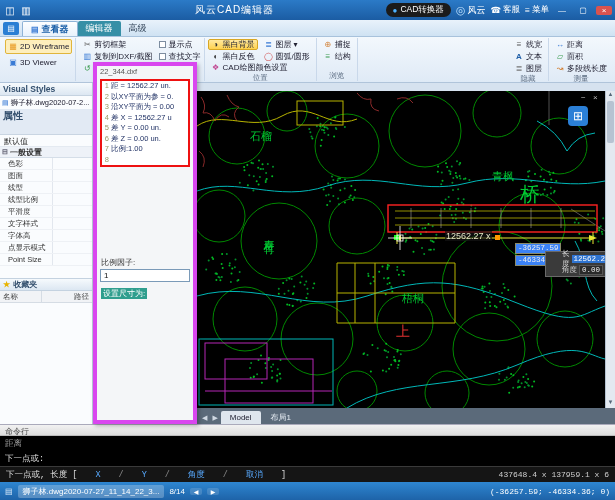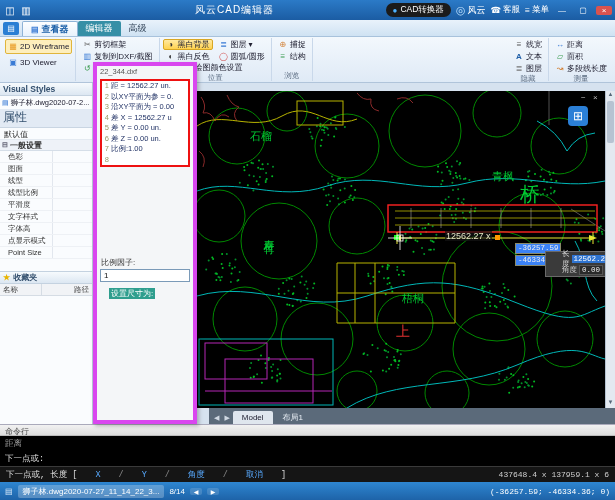--- a/index.html
+++ b/index.html
@@ -42,21 +42,21 @@
   .cbox { width:7px; height:7px; border:1px solid #7d8da0; background:#fff; display:inline-block; }
   .toggle { display:flex; align-items:center; gap:3px; font-size:8px; color:#223; height:11px; cursor:pointer; white-space:nowrap; }
   .push-right { margin-left:auto; }
 
   
   .main { position:relative; height:341px; background:#d6e2ef; }
   .sidebar { position:absolute; left:0; top:0; bottom:0; width:93px; background:#fafcfe; border-right:1px solid #b9c6d6; overflow:hidden; }
   .vstitle { height:13px; background:linear-gradient(#f6fafd,#dce7f2); border-bottom:1px solid #c4d2e0; font-size:8.5px; font-weight:bold; color:#34506e; padding:1px 3px; }
   .treeitem { height:13px; display:flex; align-items:center; gap:2px; font-size:7.5px; color:#223; padding:0 2px; white-space:nowrap; overflow:hidden; cursor:pointer; }
   .treeic { color:#3a7bd5; font-size:7px; }
-  .propshdr { height:19px; background:#e2eaf4; border-bottom:1px solid #c9d5e2; font-size:12px; font-weight:normal; color:#34506e; padding:0 3px; }
+  .propshdr { height:26px; background:#e2eaf4; border-bottom:1px solid #c9d5e2; font-size:10px; font-weight:bold; color:#34506e; padding:0 3px; }
   .defrow { height:12px; font-size:8px; color:#333; padding:1px 4px; border-bottom:1px solid #e4eaf1; cursor:pointer; }
   .grouphdr { height:11px; background:#eef2f8; border-bottom:1px solid #d5dee8; font-size:8px; font-weight:bold; color:#333; display:flex; align-items:center; gap:2px; padding:0 2px; }
   .collapse-ic { font-size:7px; color:#667; }
   .prow { height:12px; display:flex; border-bottom:1px solid #eef1f5; font-size:7.5px; color:#333; cursor:pointer; }
   .prow .pl { width:52px; padding:1px 2px 0 8px; white-space:nowrap; overflow:hidden; }
   .prow .pv { flex:1; border-left:1px solid #e2e7ee; }
   .sspacer { height:12px; }
   .favhdr { height:13px; background:linear-gradient(#f6fafd,#dce7f2); border-top:1px solid #c4d2e0; border-bottom:1px solid #c4d2e0; display:flex; align-items:center; gap:3px; font-size:8px; font-weight:bold; color:#34506e; padding:0 3px; cursor:pointer; }
   .star { color:#e8b400; font-size:8px; }
   .colhdr { height:12px; display:flex; background:#f1f3f6; border-bottom:1px solid #d5dce4; font-size:7.5px; color:#444; }
@@ -65,42 +65,42 @@
 
   
   .dialog { position:absolute; left:93px; top:62px; width:104px; height:362px; background:#f4f6f8; border:4px solid #d946ef; z-index:40; box-shadow:2px 2px 4px rgba(0,0,0,.25); }
   .dlg-title { height:11px; font-size:7.5px; color:#555; padding:1px 3px; white-space:nowrap; overflow:hidden; }
   .dlg-list { margin:2px 3px; height:88px; background:#fff; border:2px solid #ee1111; overflow:hidden; }
   .dline { height:10.5px; display:flex; font-size:7.5px; white-space:nowrap; }
   .dline .ln { width:9px; color:#996; text-align:right; padding-right:2px; flex:0 0 auto; }
   .dline .lt { color:#223366; overflow:hidden; }
   .dlg-scale-label { margin:90px 4px 1px; font-size:8px; color:#333; }
   .dlg-input { margin:0 3px; height:13px; background:#fff; border:1px solid #7a9ab8; font-size:8px; color:#111; padding:1px 3px; }
-  .dlg-size-label { display:inline-block; margin:4px 12px 0; font-size:8px; color:#fff; background:#2f9e8e; padding:0 2px; }
+  .dlg-size-label { display:inline-block; margin:4px 4px 0; font-size:8px; color:#fff; background:#2f9e8e; padding:0 2px; }
 
   
   .viewport { position:absolute; left:197px; top:8px; width:408px; height:317px; background:#000; overflow:hidden; cursor:crosshair; }
   .vp-label { position:absolute; color:#00cc33; font-size:11px; pointer-events:none; }
   .vp-label.qiao { font-size:20px; }
   .vp-label.shang { color:#e03030; font-size:14px; }
   .vp-label.vertical { writing-mode:vertical-rl; letter-spacing:2px; }
   .dimtext { position:absolute; left:248px; top:140px; font-size:9px; color:#e8e8c8; background:rgba(20,20,20,.7); padding:0 1px; }
   .ctip { position:absolute; width:46px; height:11px; background:#3b82f6; border:1px solid #8a8a6a; color:#eee; font-size:7.5px; line-height:9px; padding:0 2px; font-family:"Liberation Mono", monospace; }
   .lenpanel { position:absolute; left:348px; top:160px; width:78px; background:#3a3a3a; border:1px solid #6a6a6a; padding:1px 16px; }
   .lenrow { display:flex; align-items:center; height:11px; font-size:7.5px; color:#ddd; }
   .lenval { margin-left:2px; background:#2f74d0; color:#fff; padding:0 2px; font-family:"Liberation Mono", monospace; }
   .angval { margin-left:2px; background:#2a2a2a; border:1px solid #555; color:#eee; padding:0 2px; font-family:"Liberation Mono", monospace; }
   .panbtn { position:absolute; left:371px; top:15px; width:20px; height:20px; background:#2b7fd6; border-radius:4px; color:#fff; font-size:12px; display:flex; align-items:center; justify-content:center; cursor:pointer; }
   .vpctl { position:absolute; top:2px; color:#bbb; font-size:8px; cursor:pointer; }
 
   
   .vscroll { position:absolute; right:0; top:8px; width:10px; height:317px; background:#e3e9f0; border-left:1px solid #b5c2d0; }
   .varrow { position:absolute; left:0; width:9px; height:9px; text-align:center; font-size:6px; color:#567; cursor:pointer; }
   .vthumb { position:absolute; left:1px; top:10px; width:7px; height:42px; background:#b7c3d2; border-radius:2px; cursor:pointer; }
-  .modelbar { position:absolute; left:197px; right:0; bottom:0; height:16px; background:#5b6a7a; display:flex; align-items:flex-end; padding-left:3px; gap:1px;margin-left:12px; }
+  .modelbar { position:absolute; left:197px; right:0; bottom:0; height:16px; background:#5b6a7a; display:flex; align-items:flex-end; padding-left:3px; gap:1px; }
   .mb-nav { color:#cfd8e2; font-size:7px; padding:0 2px 2px; cursor:pointer; }
   .mtab { height:13px; padding:0 9px; font-size:8px; display:flex; align-items:center; color:#e8eef5; cursor:pointer; border-radius:2px 2px 0 0; }
   .mtab.active { background:#dfe6ee; color:#223; }
 
   
   .cmdheader { height:12px; background:linear-gradient(#f2f2f2,#dddddd); border-top:1px solid #aab; border-bottom:1px solid #bbb; font-size:8px; color:#444; padding:1px 5px; }
   .console { height:30px; background:#000; font-family:"Liberation Mono", monospace; font-size:8.5px; padding:2px 5px; }
   .chist { color:#999; }
   .cprompt { color:#ddd; margin-top:3px; }
   .promptbar { height:16px; background:#151515; border-top:1px solid #3a3a3a; display:flex; align-items:center; gap:18px; padding:0 6px; font-family:"Liberation Mono", monospace; font-size:8.5px; color:#ddd; }
@@ -184,20 +184,30 @@
             <span class="ric" style="color:#666">✂</span>
             <span>剪切框架</span>
           </div>
           <div class="rbtn">
             <span class="ric" style="color:#3a7bd5">▥</span>
             <span>复制到DXF/截图</span>
           </div>
           <div class="rbtn">
             <span class="ric" style="color:#3a9b4f">↺</span>
             <span>重置DXF模板</span>
+          </div>
+        </div>
+        <div class="rcol">
+          <div class="toggle">
+            <span class="cbox"></span>
+            <span>显示点</span>
+          </div>
+          <div class="toggle">
+            <span class="cbox"></span>
+            <span>查找文字</span>
           </div>
         </div>
       </div>
     </div>
 
     <div class="rgroup">
       <div class="rbody">
         <div class="rcol">
           <div class="rbtn yellow">
             <span class="ric" style="color:#333">◑</span>

